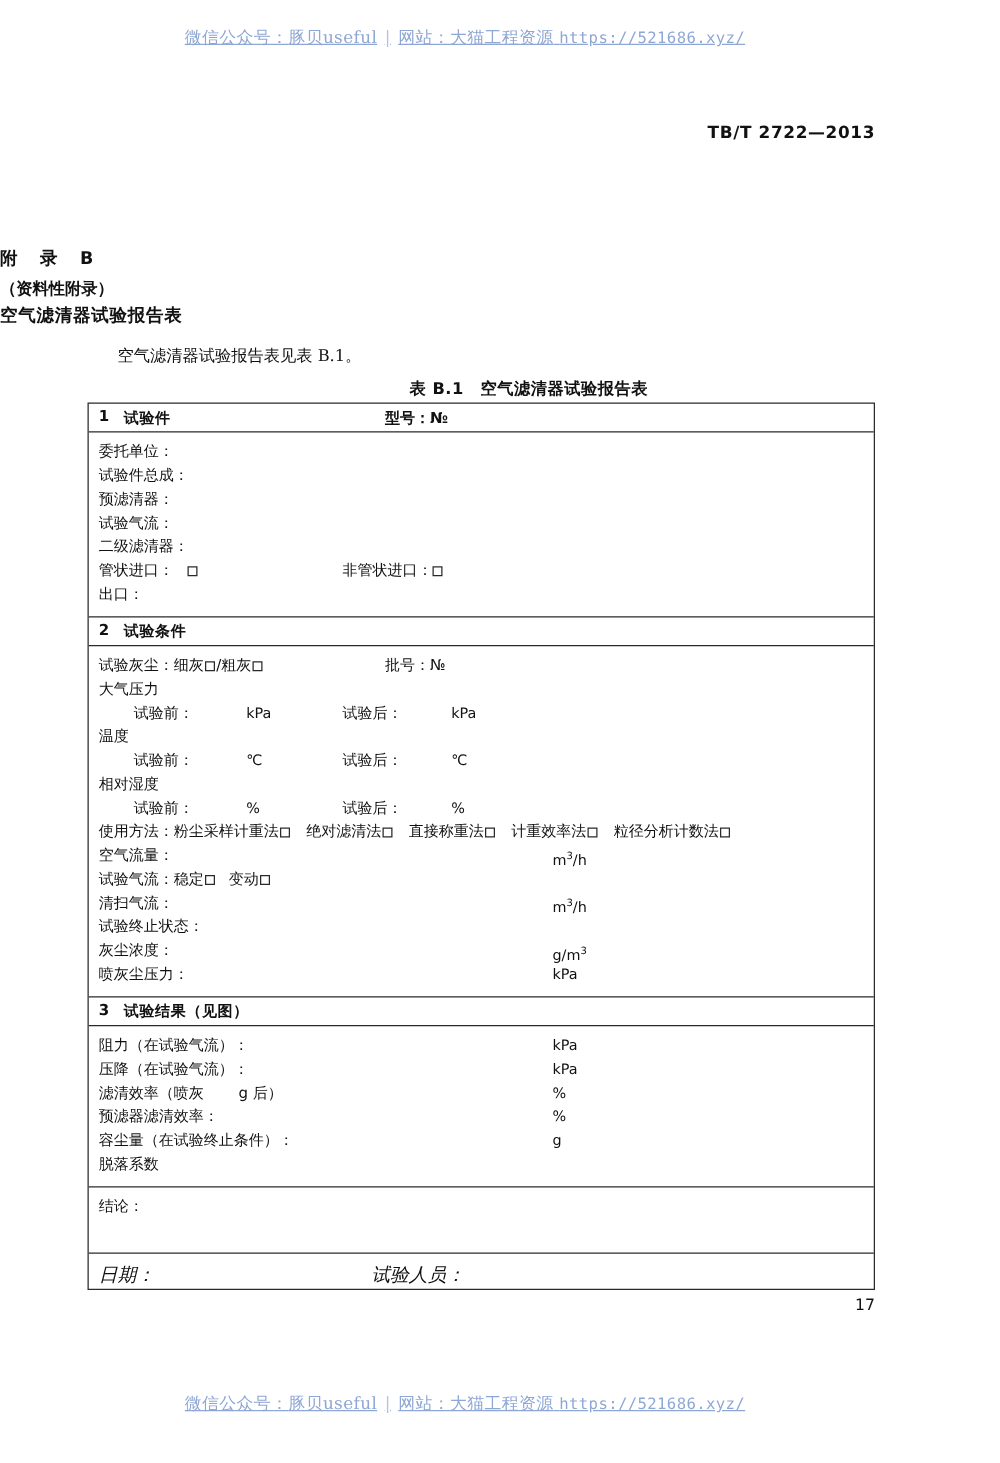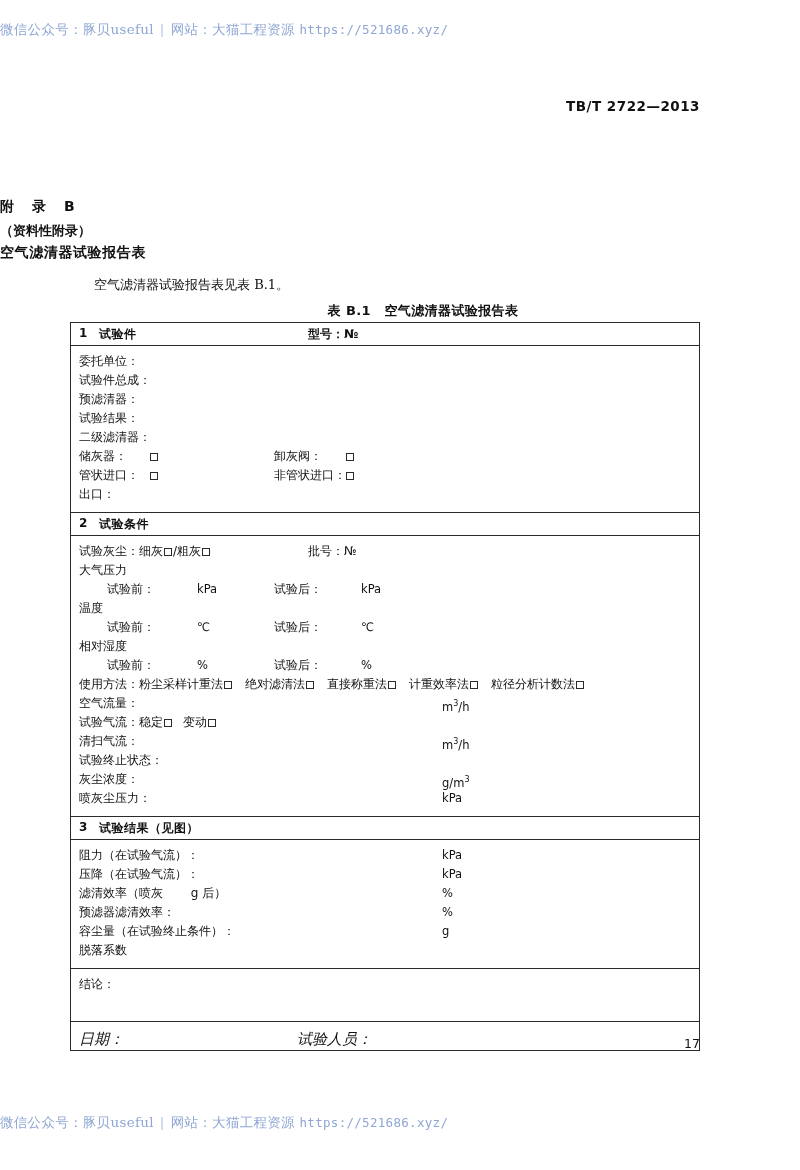--- a/index.html
+++ b/index.html
@@ -14,24 +14,26 @@
     font-family: "DejaVu Serif", "Liberation Serif", serif;
     color: #111111;
     overflow: hidden;
   }
 
   
   .watermark {
     position: absolute;
     left: 0;
     width: 744px;
+    text-align: center;
     font-size: 13.5px;
     color: #8fa7d4;
     letter-spacing: 0.3px;
     white-space: nowrap;
+    text-decoration: underline;
   }
   .watermark .wm-sep {
     color: #b3c4e2;
     padding: 0 6px;
   }
   .watermark .wm-url {
     font-family: "DejaVu Sans Mono", "Liberation Mono", monospace;
     font-size: 12.5px;
   }
   .watermark.top { top: 21px; }
@@ -210,34 +212,24 @@
     <div class="frow">
       <span class="c-left">委托单位：</span>
     </div>
     <div class="frow">
       <span class="c-left">试验件总成：</span>
     </div>
     <div class="frow">
       <span class="c-left">预滤清器：</span>
     </div>
     <div class="frow">
-      <span class="c-left">试验结果：</span>
+      <span class="c-left">试验气流：</span>
     </div>
     <div class="frow">
       <span class="c-left">二级滤清器：</span>
-    </div>
-    <div class="frow">
-      <span class="c-left">储灰器：</span>
-      <span style="position:absolute;left:78px;">
-        <span class="cbox"></span>
-      </span>
-      <span class="c-mid">卸灰阀：</span>
-      <span style="position:absolute;left:274px;">
-        <span class="cbox"></span>
-      </span>
     </div>
     <div class="frow">
       <span class="c-left">管状进口：</span>
       <span style="position:absolute;left:78px;">
         <span class="cbox"></span>
       </span>
       <span class="c-mid">非管状进口：</span>
       <span style="position:absolute;left:274px;">
         <span class="cbox"></span>
       </span>

